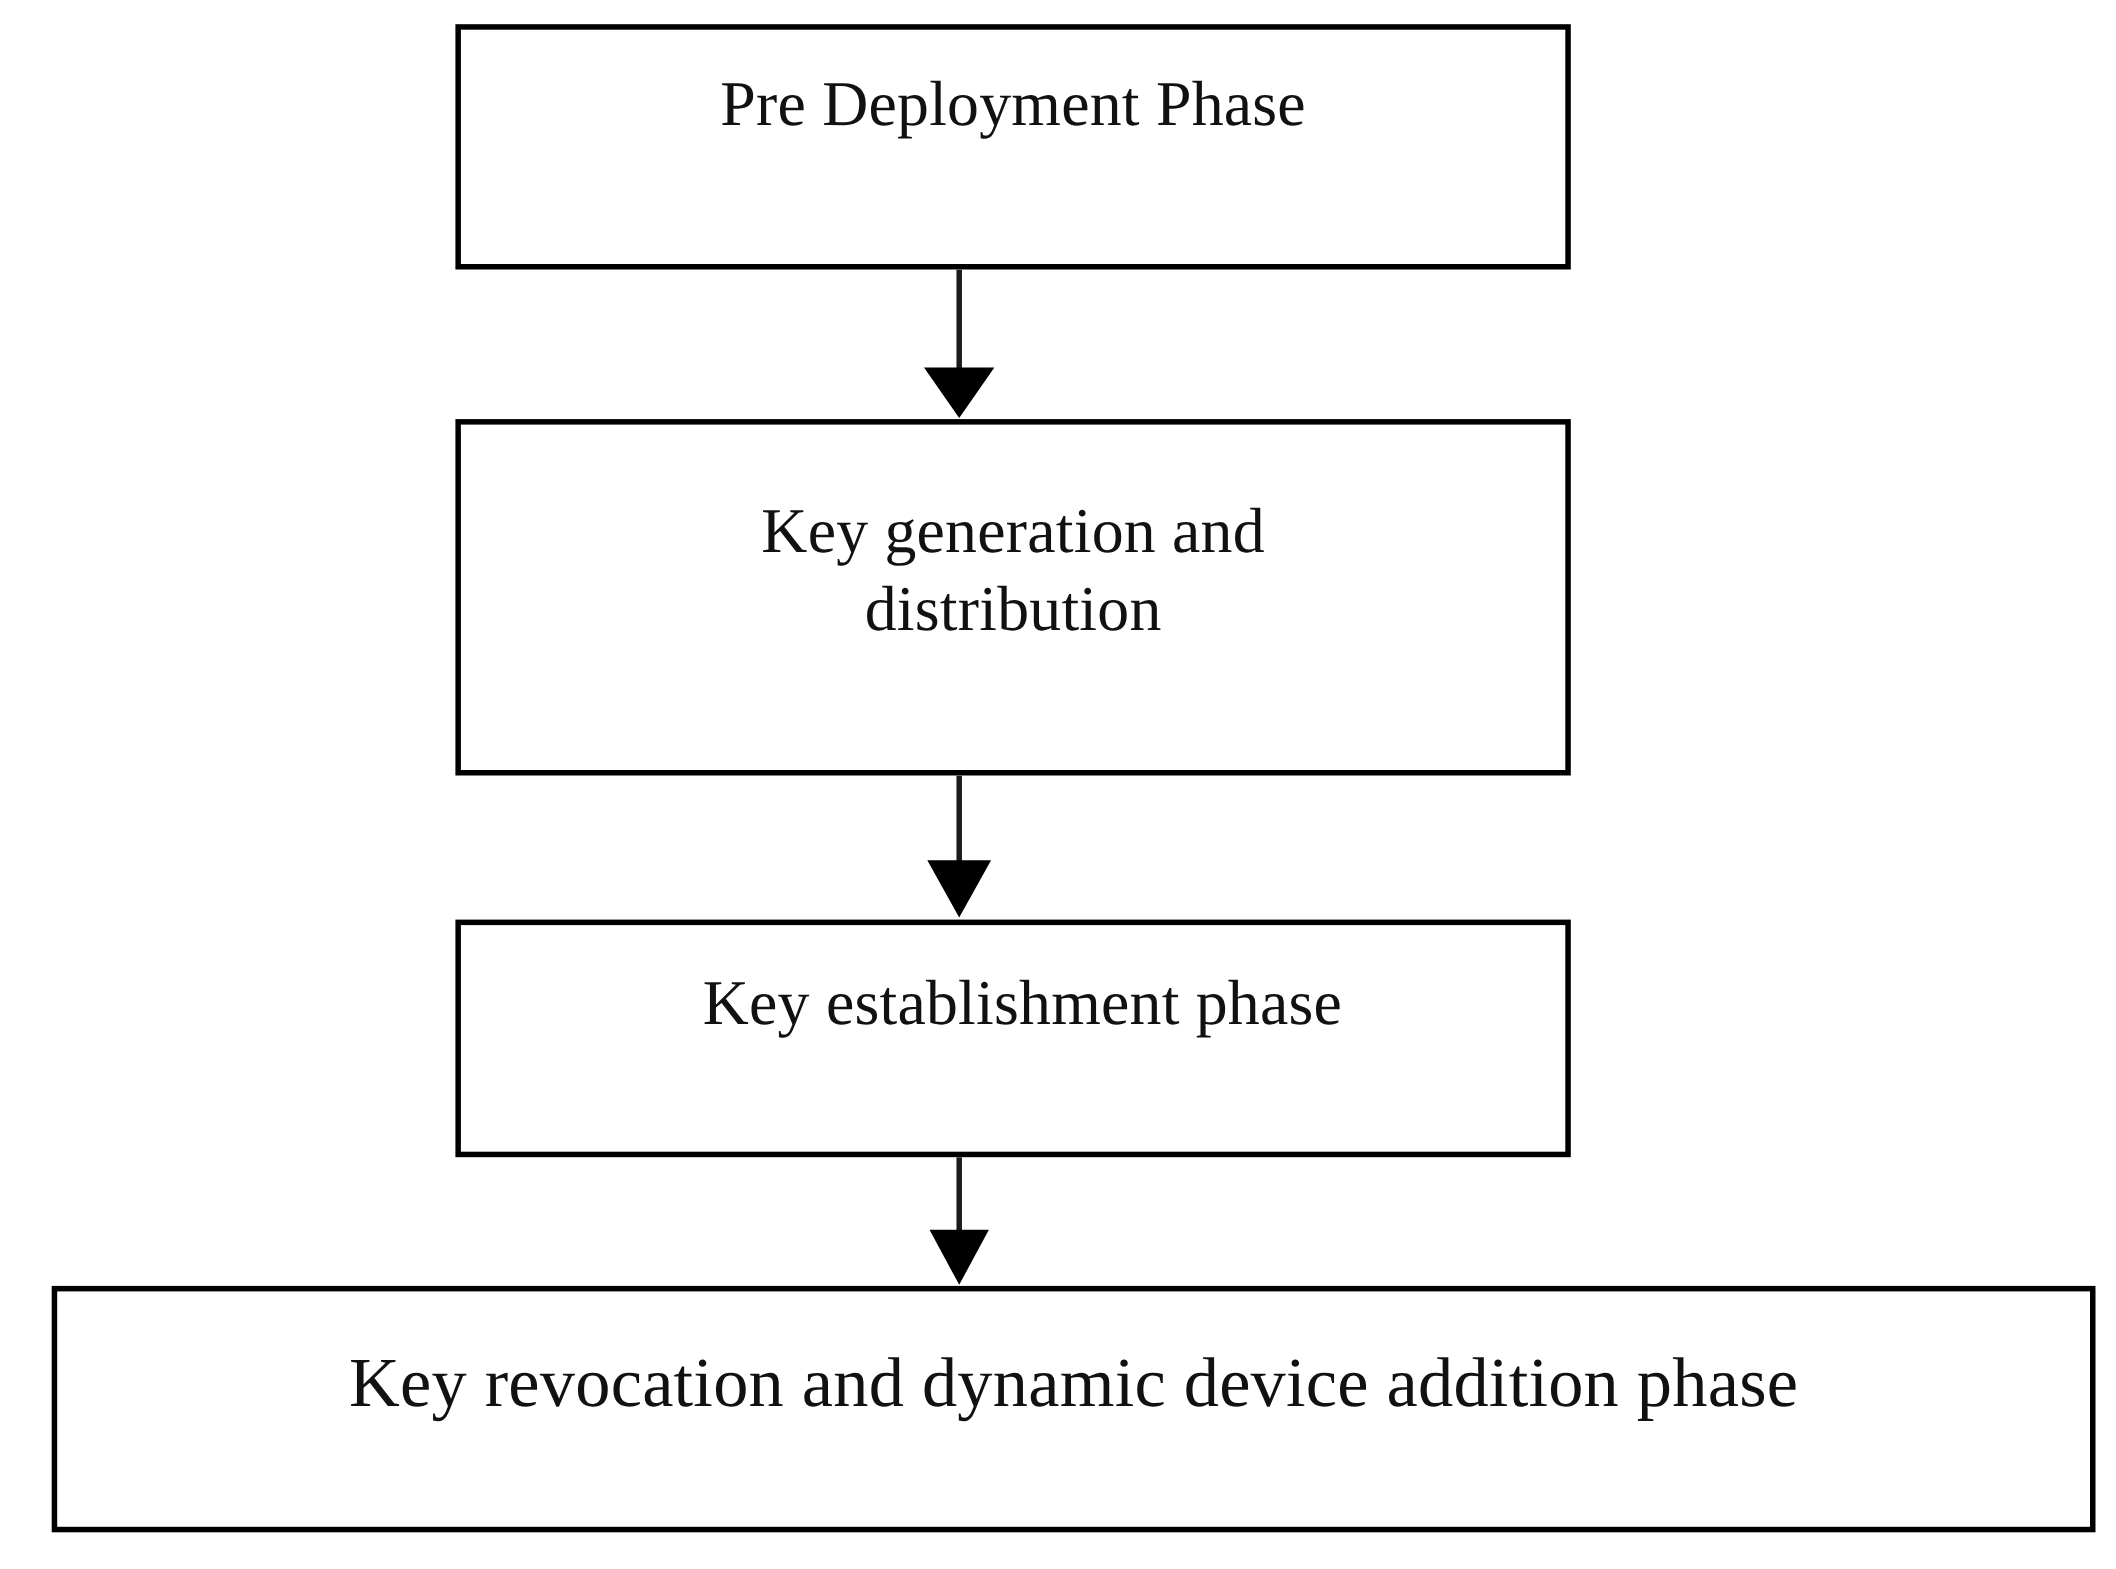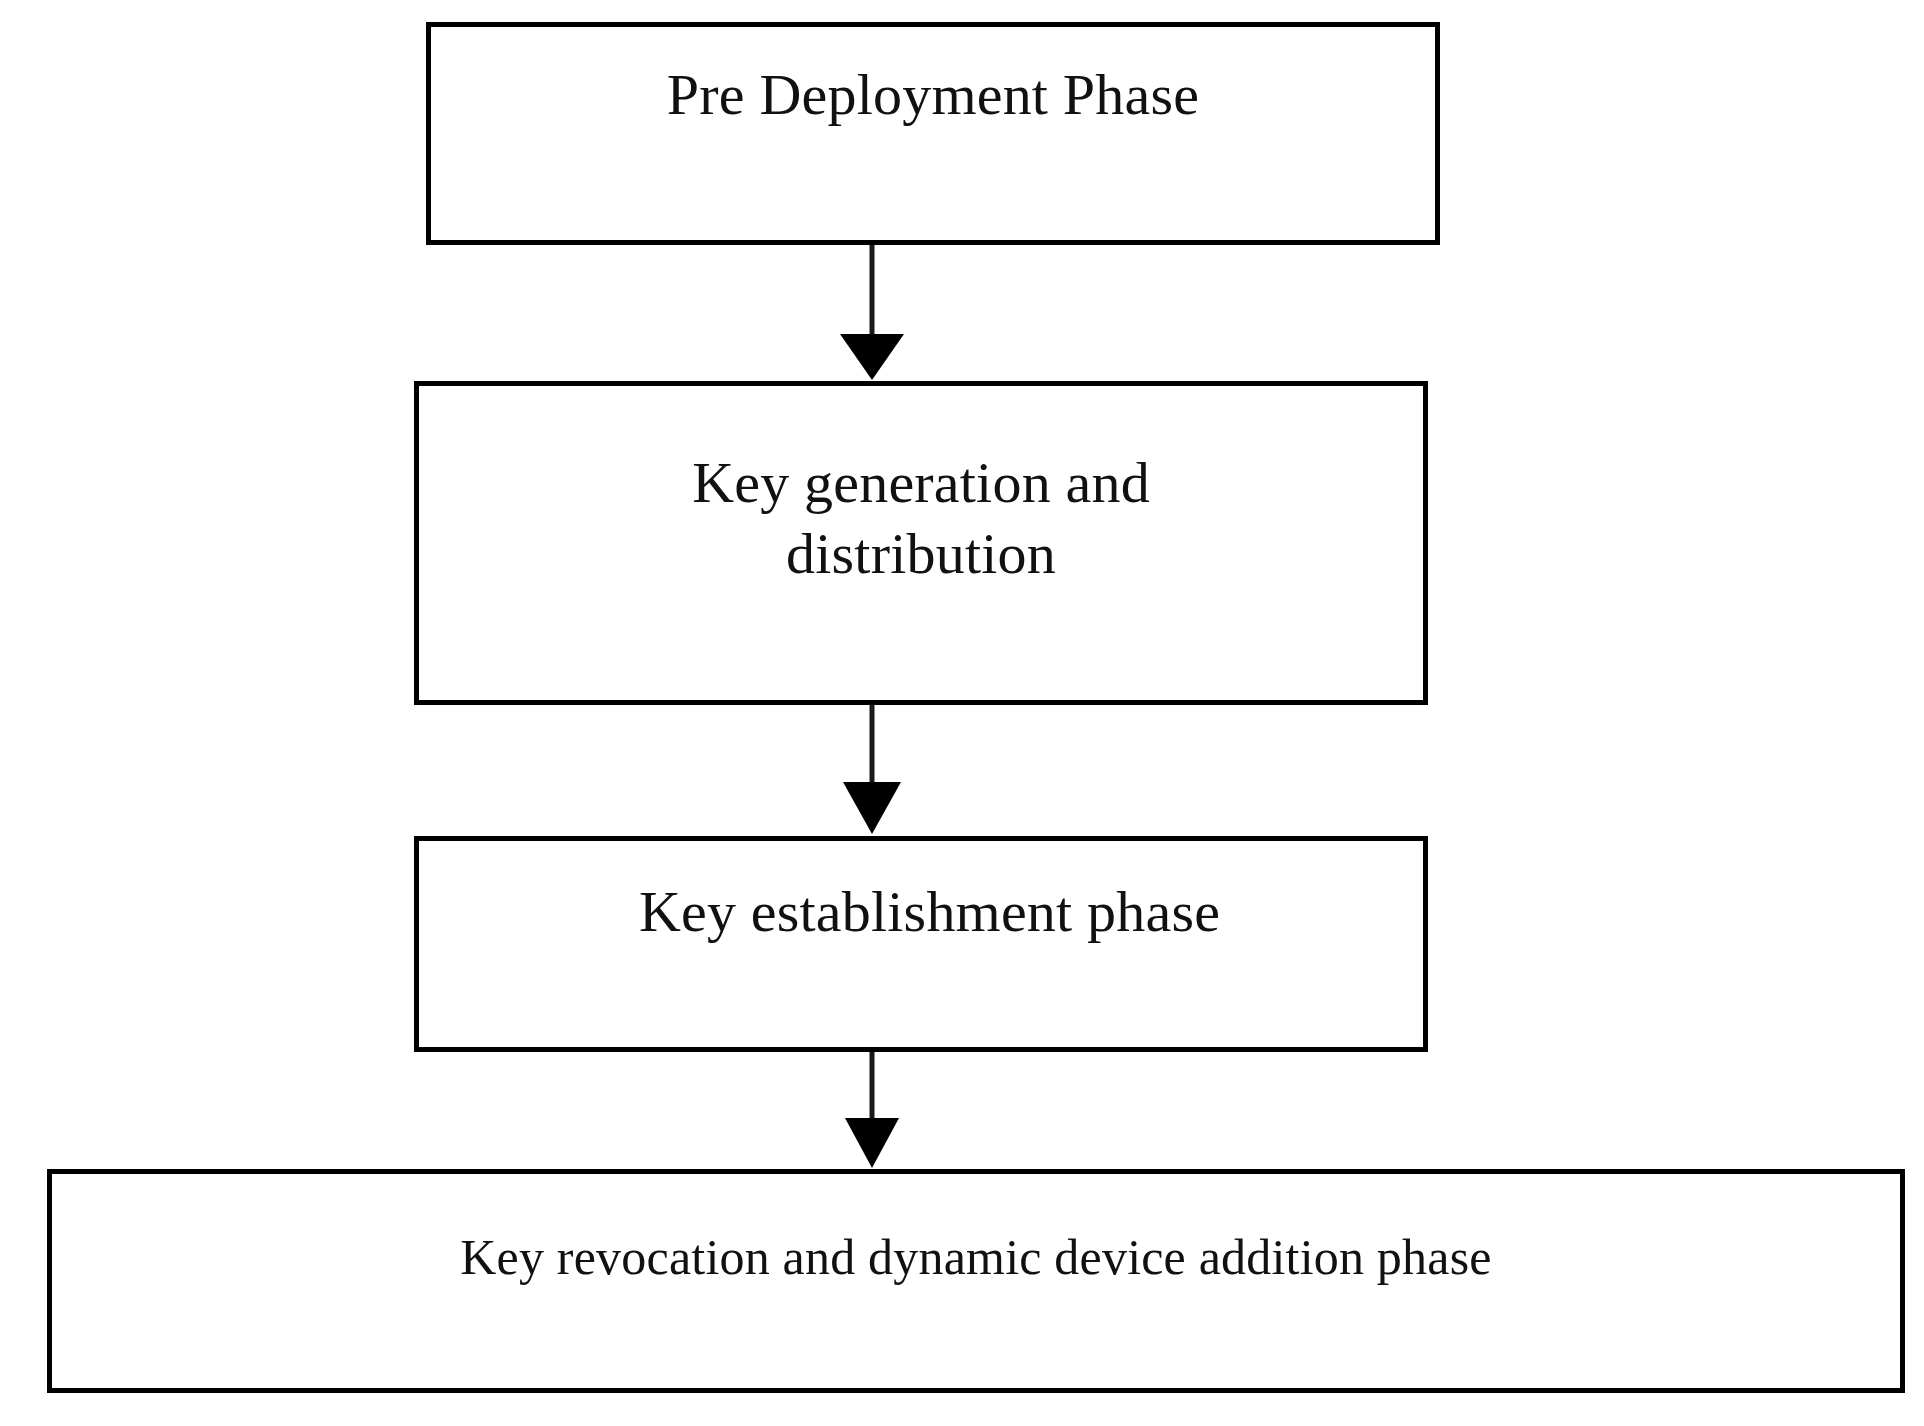--- a/index.html
+++ b/index.html
@@ -30,21 +30,21 @@
   }
   .node-label {
     display: block;
     color: #111111;
     line-height: 1.22;
     letter-spacing: 0.2px;
     white-space: pre-line;
   }
   
   #node-pre-deployment {
-    left: 414px;  top: 22px;   width: 1014px; height: 223px; margin-left: 12px;
+    left: 414px;  top: 22px;   width: 1014px; height: 223px;
   }
   #node-pre-deployment .node-label {
     font-size: 58px;
     transform: translateY(-38px);
   }
   #node-key-generation {
     left: 414px;  top: 381px;  width: 1014px; height: 324px;
   }
   #node-key-generation .node-label {
     font-size: 58px;
@@ -55,21 +55,21 @@
     left: 414px;  top: 836px;  width: 1014px; height: 216px; padding-left: 17px;
   }
   #node-key-establishment .node-label {
     font-size: 58px;
     transform: translateY(-32px);
   }
   #node-key-revocation {
     left: 47px;   top: 1169px; width: 1858px; height: 224px;
   }
   #node-key-revocation .node-label {
-    font-size: 50px;
+    font-size: 64px;
     transform: translateY(-24px);
   }
 
   
   .connector {
     position: absolute;
     left: 0;
     top: 0;
     width: 1924px;
     height: 1426px;

